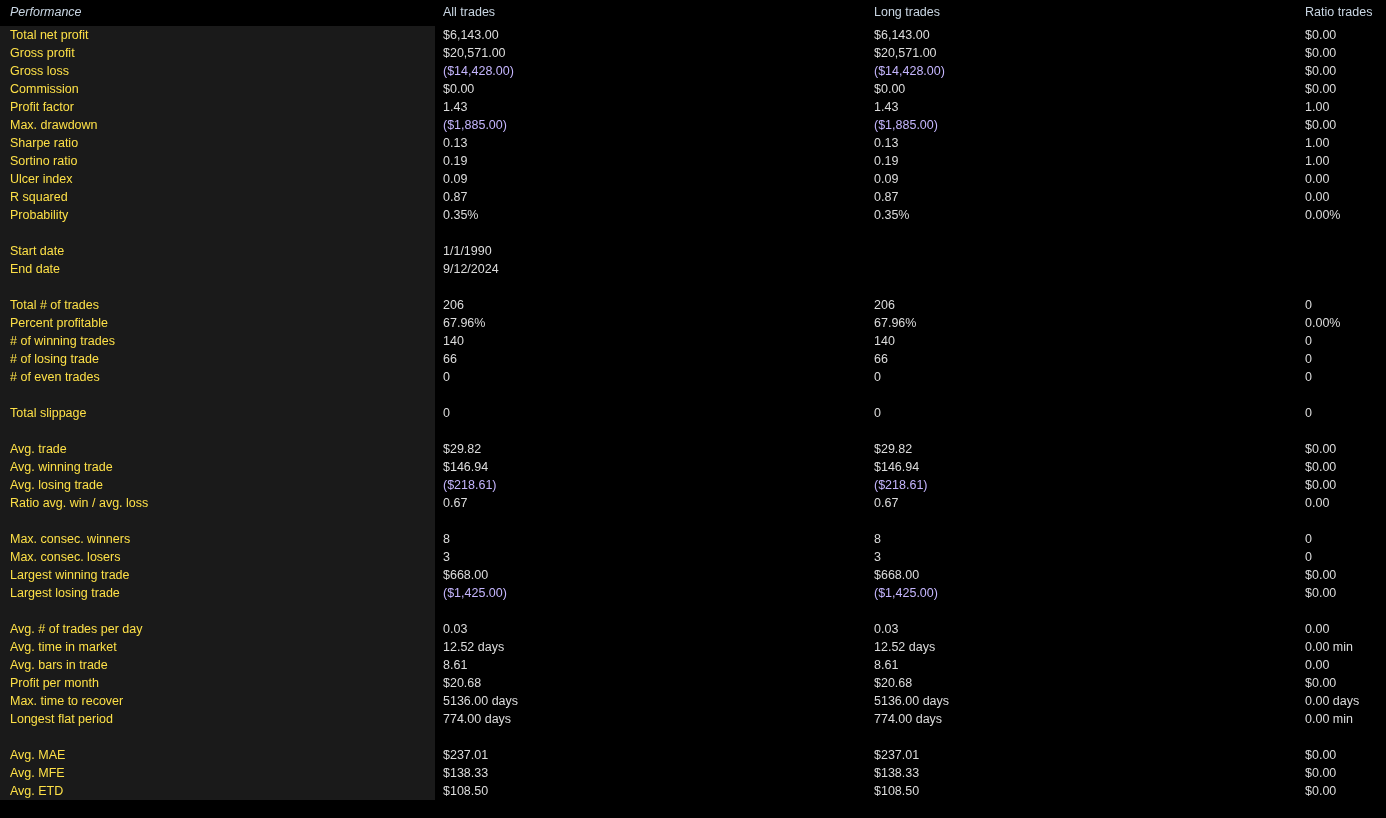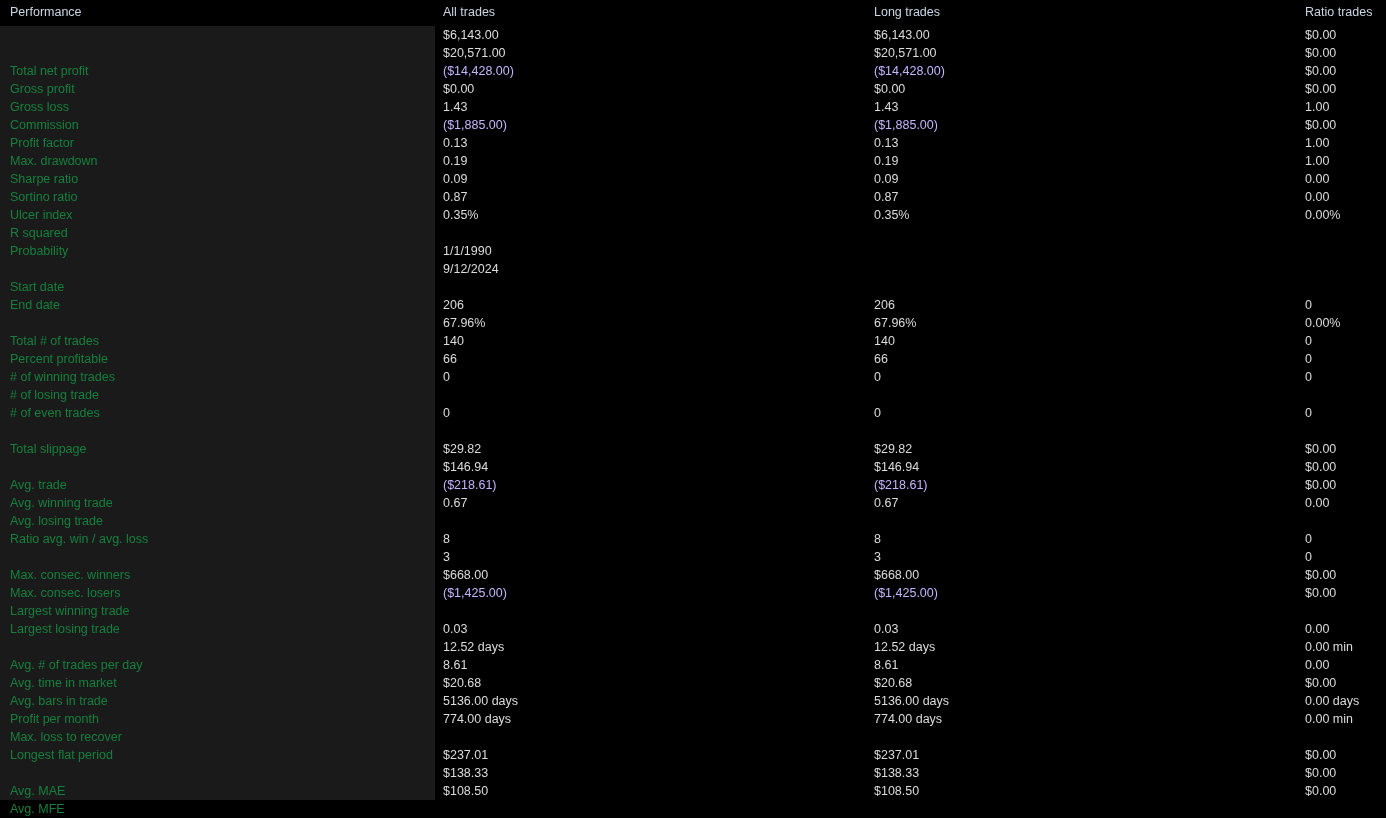--- a/index.html
+++ b/index.html
@@ -32,21 +32,21 @@
     background: #000000;
   }
   #header-row .hcell {
     position: absolute;
     top: 5px;
     font-size: 12.5px;
     line-height: 15px;
     color: #c9d6e3;
     white-space: nowrap;
   }
-  #header-row .h-perf   { left: 10px; }
+  #header-row .h-perf   { left: 10px; font-style: italic; }
   #header-row .h-all    { left: 443px; text-align: right; }
   #header-row .h-long   { left: 874px; }
   #header-row .h-short  { left: 1305px; }
 
   
   #label-panel {
     position: absolute;
     left: 0;
     top: 26px;
     width: 435px;
@@ -68,21 +68,21 @@
   .row.spacer { height: 18px; }
 
   .cell {
     position: absolute;
     top: 1px;
     font-size: 12.5px;
     line-height: 16px;
     white-space: nowrap;
     color: #dcdcdc;
   }
-  .c-label { left: 10px; color: #15803d; margin-top: 36px; }
+  .c-label { left: 10px; color: #fde047; }
   .c-all   { left: 443px; }
   .c-long  { left: 874px; }
   .c-short { left: 1305px; }
 
   .neg { color: #c4b5fd; }
 </style>
 </head>
 <body>
 
 <div id="report">
@@ -283,21 +283,21 @@
         <div class="cell c-long">8.61</div>
         <div class="cell c-short">0.00</div>
       </div>
       <div class="row">
         <div class="cell c-label">Profit per month</div>
         <div class="cell c-all">$20.68</div>
         <div class="cell c-long">$20.68</div>
         <div class="cell c-short">$0.00</div>
       </div>
       <div class="row">
-        <div class="cell c-label">Max. loss to recover</div>
+        <div class="cell c-label">Max. time to recover</div>
         <div class="cell c-all">5136.00 days</div>
         <div class="cell c-long">5136.00 days</div>
         <div class="cell c-short">0.00 days</div>
       </div>
       <div class="row">
         <div class="cell c-label">Longest flat period</div>
         <div class="cell c-all">774.00 days</div>
         <div class="cell c-long">774.00 days</div>
         <div class="cell c-short">0.00 min</div>
       </div>

